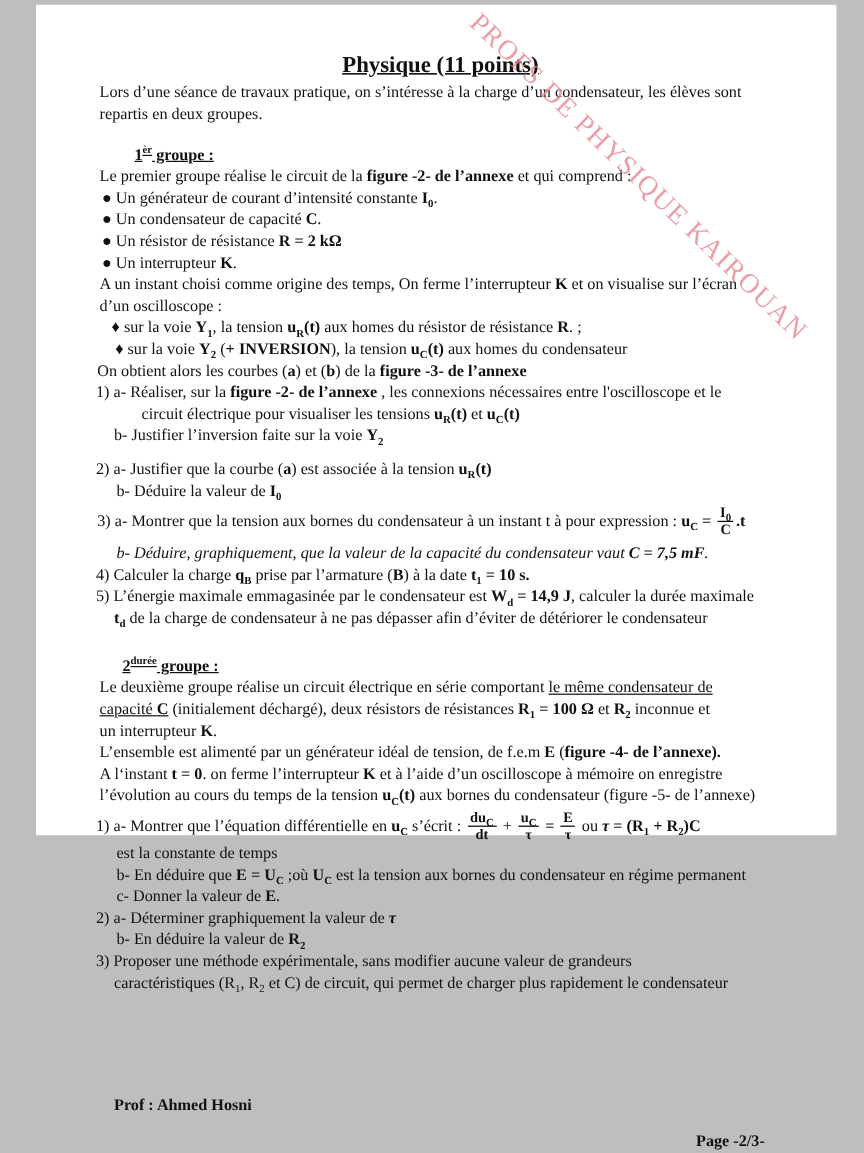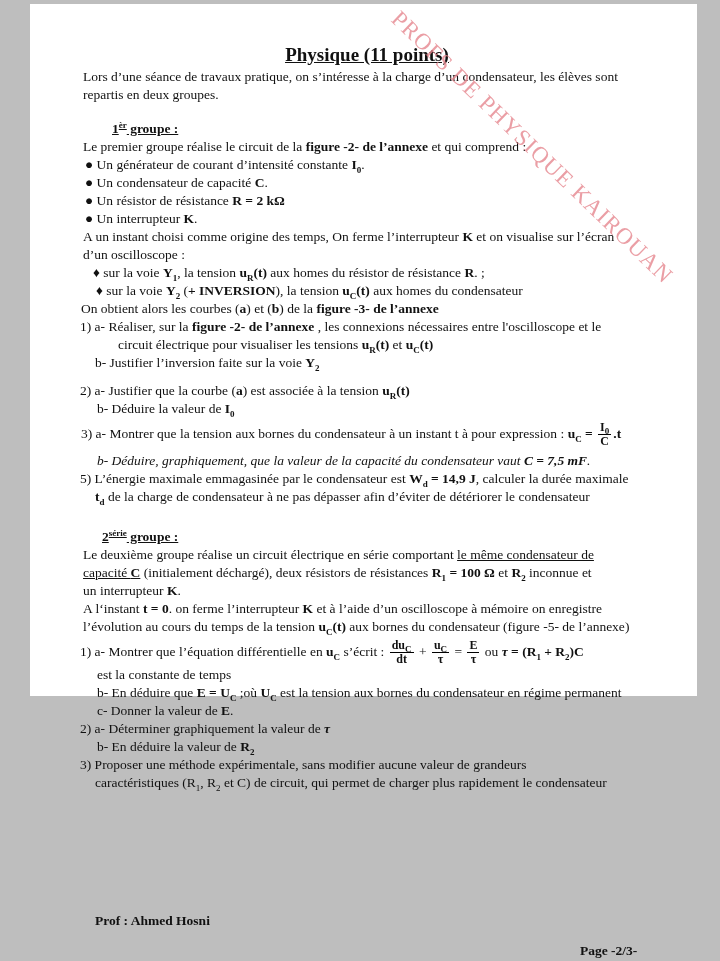--- a/index.html
+++ b/index.html
@@ -67,26 +67,28 @@
         <div class="line" style="padding-left: 10px;">♦ sur la voie <span style="font-weight: bold;">Y</span><sub style="font-weight: bold;">1</sub>, la tension <span style="font-weight: bold;">u</span><sub style="font-weight: bold;">R</sub><span style="font-weight: bold;">(t)</span> aux homes du résistor de résistance <span style="font-weight: bold;">R</span>. ;</div>
         <div class="line" style="padding-left: 13px;">♦ sur la voie <span style="font-weight: bold;">Y</span><sub style="font-weight: bold;">2</sub> (<span style="font-weight: bold;">+ INVERSION</span>), la tension <span style="font-weight: bold;">u</span><sub style="font-weight: bold;">C</sub><span style="font-weight: bold;">(t)</span> aux homes du condensateur</div>
         <div class="line" style="margin-left: -2px;">On obtient alors les courbes (<span style="font-weight: bold;">a</span>) et (<span style="font-weight: bold;">b</span>) de la <span style="font-weight: bold;">figure -3- de l’annexe</span></div>
         <div class="line" style="margin-left: -3px;">1) a- Réaliser, sur la <span style="font-weight: bold;">figure -2- de l’annexe</span> , les connexions  nécessaires entre l'oscilloscope et le</div>
         <div class="line" style="padding-left: 35px;">circuit électrique pour visualiser les tensions <span style="font-weight: bold;">u</span><sub style="font-weight: bold;">R</sub><span style="font-weight: bold;">(t)</span> et <span style="font-weight: bold;">u</span><sub style="font-weight: bold;">C</sub><span style="font-weight: bold;">(t)</span></div>
         <div class="line" style="padding-left: 12px;">b- Justifier l’inversion faite sur la voie <span style="font-weight: bold;">Y</span><sub style="font-weight: bold;">2</sub></div>
         <div class="line" style="margin-left: -3px; margin-top: 10px;">2) a- Justifier que la courbe (<span style="font-weight: bold;">a</span>) est associée à la tension <span style="font-weight: bold;">u</span><sub style="font-weight: bold;">R</sub><span style="font-weight: bold;">(t)</span></div>
         <div class="line" style="padding-left: 14px;">b- Déduire la valeur de <span style="font-weight: bold;">I</span><sub style="font-weight: bold;">0</sub></div>
         <div class="line" style="margin-left: -2px; margin-top: 4px;">3) a- Montrer que la tension aux bornes du condensateur à un instant t à pour expression : <span style="font-weight: bold;">u</span><sub style="font-weight: bold;">C</sub><span style="font-weight: bold;"> = </span><span class="frac"><span class="num"><span style="font-weight: bold;">I</span><sub style="font-weight: bold;">0</sub></span><span class="den"><span style="font-weight: bold;">C</span></span></span><span style="font-weight: bold;">.t</span></div>
         <div class="line" style="padding-left: 14px; margin-top: 4px; font-style: italic;">b- Déduire, graphiquement, que la valeur de la capacité du condensateur vaut <span style="font-weight: bold;">C = 7,5 mF</span>.</div>
+        <div class="line" style="margin-left: -3px;">4) Calculer la charge <span style="font-weight: bold;">q</span><sub style="font-weight: bold;">B</sub> prise par l’armature (<span style="font-weight: bold;">B</span>) à la date <span style="font-weight: bold;">t</span><sub style="font-weight: bold;">1</sub><span style="font-weight: bold;"> = 10 s.</span></div>
         <div class="line" style="margin-left: -3px;">5) L’énergie maximale emmagasinée par le condensateur est <span style="font-weight: bold;">W</span><sub style="font-weight: bold;">d</sub><span style="font-weight: bold;"> = 14,9 J</span>, calculer la durée maximale</div>
         <div class="line" style="padding-left: 12px;"><span style="font-weight: bold;">t</span><sub style="font-weight: bold;">d</sub> de la charge de condensateur à ne pas dépasser afin d’éviter de détériorer le condensateur</div>
-        <div class="line" style="padding-left: 19px; margin-top: 22px;"><span style="font-weight: bold; text-decoration: underline;">2</span><sup style="font-weight: bold; text-decoration: underline;">série</sup><span style="font-weight: bold; text-decoration: underline;"> groupe :</span></div>
+        <div class="line" style="padding-left: 19px; margin-top: 22px;"><span style="font-weight: bold; text-decoration: underline;">2</span><sup style="font-weight: bold; text-decoration: underline;">durée</sup><span style="font-weight: bold; text-decoration: underline;"> groupe :</span></div>
         <div class="line">Le deuxième groupe réalise un circuit électrique en série comportant <span style="text-decoration: underline;">le même condensateur de</span></div>
         <div class="line"><span style="text-decoration: underline;">capacité </span><span style="font-weight: bold; text-decoration: underline;">C</span>  (initialement déchargé), deux résistors de résistances <span style="font-weight: bold;">R</span><sub style="font-weight: bold;">1</sub><span style="font-weight: bold;"> = 100 Ω</span>  et <span style="font-weight: bold;">R</span><sub style="font-weight: bold;">2</sub> inconnue et</div>
         <div class="line">un interrupteur <span style="font-weight: bold;">K</span>.</div>
+        <div class="line">L’ensemble est alimenté par un générateur idéal de tension,  de f.e.m <span style="font-weight: bold;">E</span> (<span style="font-weight: bold;">figure -4- de l’annexe).</span></div>
         <div class="line">A l‘instant <span style="font-weight: bold;">t = 0</span>. on ferme l’interrupteur <span style="font-weight: bold;">K</span> et à l’aide d’un oscilloscope à mémoire on enregistre</div>
         <div class="line">l’évolution au cours du temps de la tension <span style="font-weight: bold;">u</span><sub style="font-weight: bold;">C</sub><span style="font-weight: bold;">(t)</span> aux bornes du condensateur (<span style="font-weight: normal;">figure -5- de l’annexe</span>)</div>
         <div class="line" style="margin-left: -3px; margin-top: 4px;">1) a- Montrer que l’équation différentielle en <span style="font-weight: bold;">u</span><sub style="font-weight: bold;">C</sub> s’écrit :  <span class="frac"><span class="num"><span style="font-weight: bold;">du</span><sub style="font-weight: bold;">C</sub></span><span class="den"><span style="font-weight: bold;">dt</span></span></span>  +  <span class="frac"><span class="num"><span style="font-weight: bold;">u</span><sub style="font-weight: bold;">C</sub></span><span class="den"><span style="font-weight: bold;">τ</span></span></span>  =  <span class="frac"><span class="num"><span style="font-weight: bold;">E</span></span><span class="den"><span style="font-weight: bold;">τ</span></span></span> ou <span style="font-weight: bold; font-style: italic;">τ</span><span style="font-weight: bold;"> = (R</span><sub style="font-weight: bold;">1</sub><span style="font-weight: bold;"> + R</span><sub style="font-weight: bold;">2</sub><span style="font-weight: bold;">)C</span></div>
         <div class="line" style="padding-left: 14px;">est la constante de temps</div>
         <div class="line" style="padding-left: 14px;">b- En déduire que <span style="font-weight: bold;">E = U</span><sub style="font-weight: bold;">C</sub> ;où <span style="font-weight: bold;">U</span><sub style="font-weight: bold;">C</sub> est la tension aux bornes du condensateur en régime permanent</div>
         <div class="line" style="padding-left: 14px;">c- Donner la valeur de <span style="font-weight: bold;">E</span>.</div>
         <div class="line" style="margin-left: -3px;">2) a- Déterminer graphiquement la valeur de <span style="font-weight: bold; font-style: italic;">τ</span></div>
         <div class="line" style="padding-left: 14px;">b- En déduire la valeur de <span style="font-weight: bold;">R</span><sub style="font-weight: bold;">2</sub></div>
         <div class="line" style="margin-left: -3px;">3) Proposer une méthode expérimentale, sans modifier aucune valeur de grandeurs</div>
         <div class="line" style="padding-left: 12px;">caractéristiques (R<sub>1</sub>, R<sub>2</sub> et C) de circuit, qui permet de charger plus rapidement le condensateur</div>

